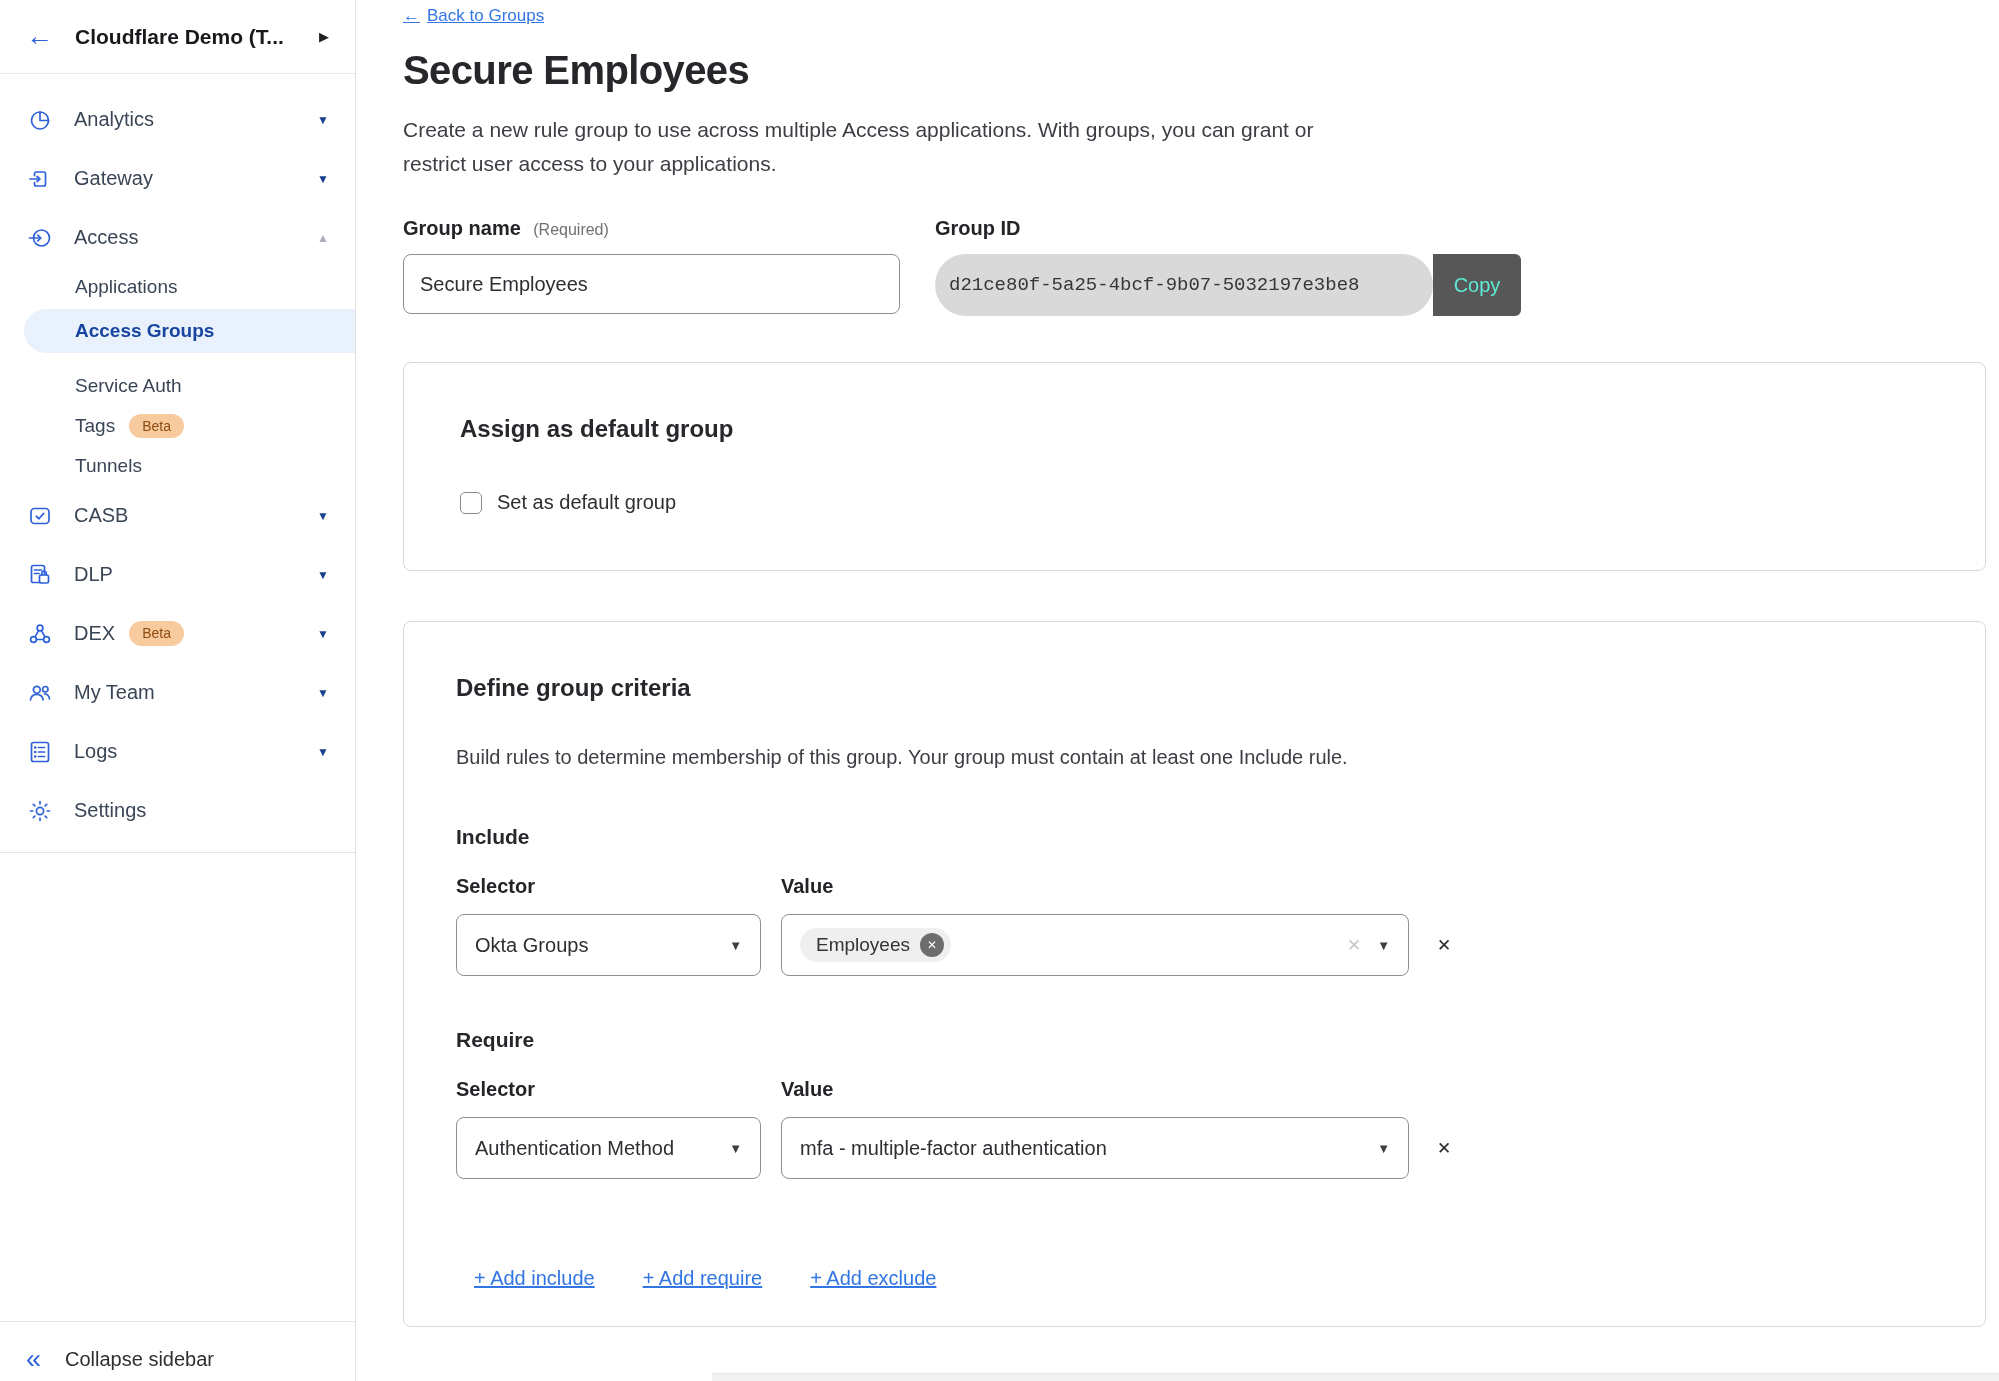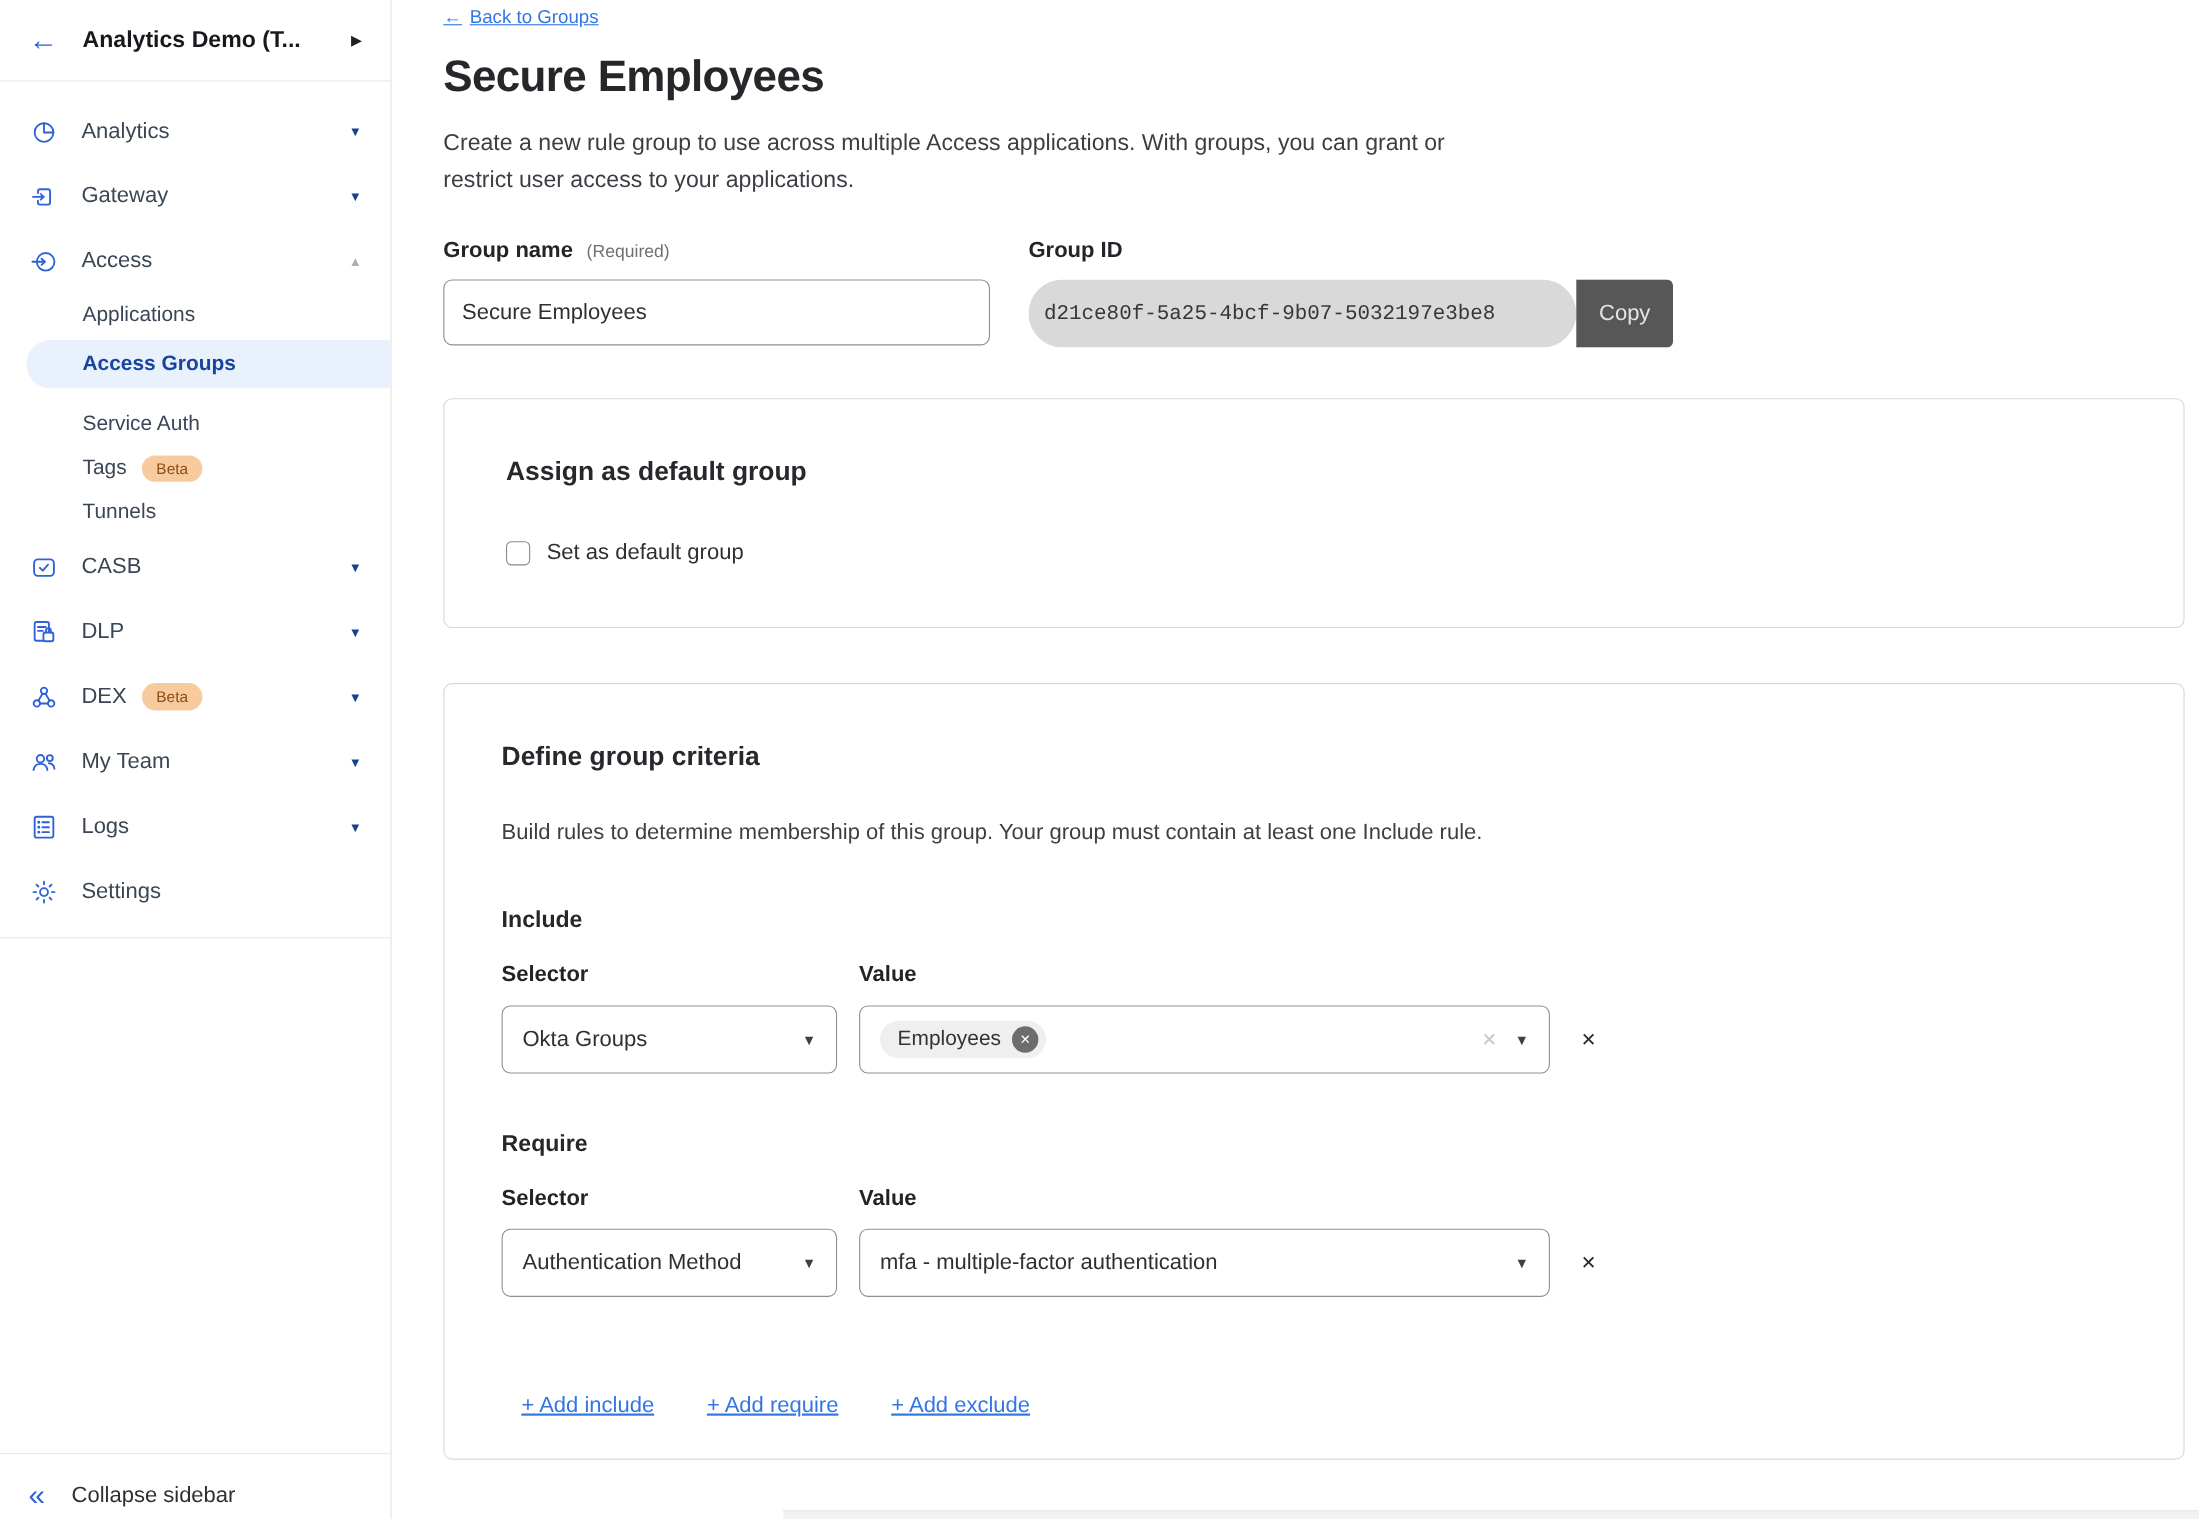--- a/index.html
+++ b/index.html
@@ -46,21 +46,21 @@
   .field-label { font-size:20px; font-weight:700; color:#232428; }
   .required-hint { font-size:16px; font-weight:400; color:#707070; margin-left:8px; }
   .name-col { width:497px; }
   .name-col .text-input { margin-top:14px; width:497px; height:60px; border:1px solid #8f8f8f;
                border-radius:8px; font-size:20px; padding:0 16px; color:#2e2f33;
                font-family:"Liberation Sans", sans-serif; outline:none; background:#fff; }
   .id-col { margin-left:35px; }
   .id-group { margin-top:14px; display:flex; border-radius:6px; overflow:hidden; }
   .id-box { width:498px; height:62px; background:#d9d9d9; display:flex; align-items:center;
             padding:0 14px; font-family:"Liberation Mono", monospace; font-size:19px; color:#36373a;border-radius:31px; }
-  .copy-btn { width:88px; height:62px; background:#575757; color:#e5e5e5; border:none;
+  .copy-btn { width:88px; height:62px; background:#575757; color:#5eead4; border:none;
               font-size:20px; font-family:"Liberation Sans", sans-serif; cursor:pointer; }
 
   .card { border:1px solid #d8d8d8; border-radius:8px; background:#fff; }
   .card-1 { margin-top:46px; padding:52px 56px 56px; }
   .card-title { font-size:24px; font-weight:700; color:#27282c; }
   .card-desc { margin-top:34px; font-size:20px; line-height:31px; color:#3c3e44; max-width:1430px; }
   .checkbox-row { margin-top:48px; display:flex; align-items:center; }
   .checkbox { width:22px; height:22px; border:1.5px solid #8a8a8a; border-radius:5px;
               background:#fff; cursor:pointer; flex:none; }
   .checkbox-label { margin-left:15px; font-size:20px; color:#2e2f33; }
@@ -91,21 +91,21 @@
                   background:#f2f2f2; border-top:1px solid #e7e7e7; z-index:5; }
 </style>
 </head>
 <body>
 
 <div class="app">
 
   <div class="sidebar">
     <div class="side-header">
       <span class="back-arrow">←</span>
-      <span class="side-title">Analytics Demo (T...</span>
+      <span class="side-title">Cloudflare Demo (T...</span>
       <span class="expand-caret">▶</span>
     </div>
 
     <div class="nav">
 
 
       <div class="nav-item">
         <span class="icon">
           <svg class="nicon" width="26" height="26" viewBox="0 0 26 26">
               <circle cx="13" cy="13.5" r="8.5"></circle>

